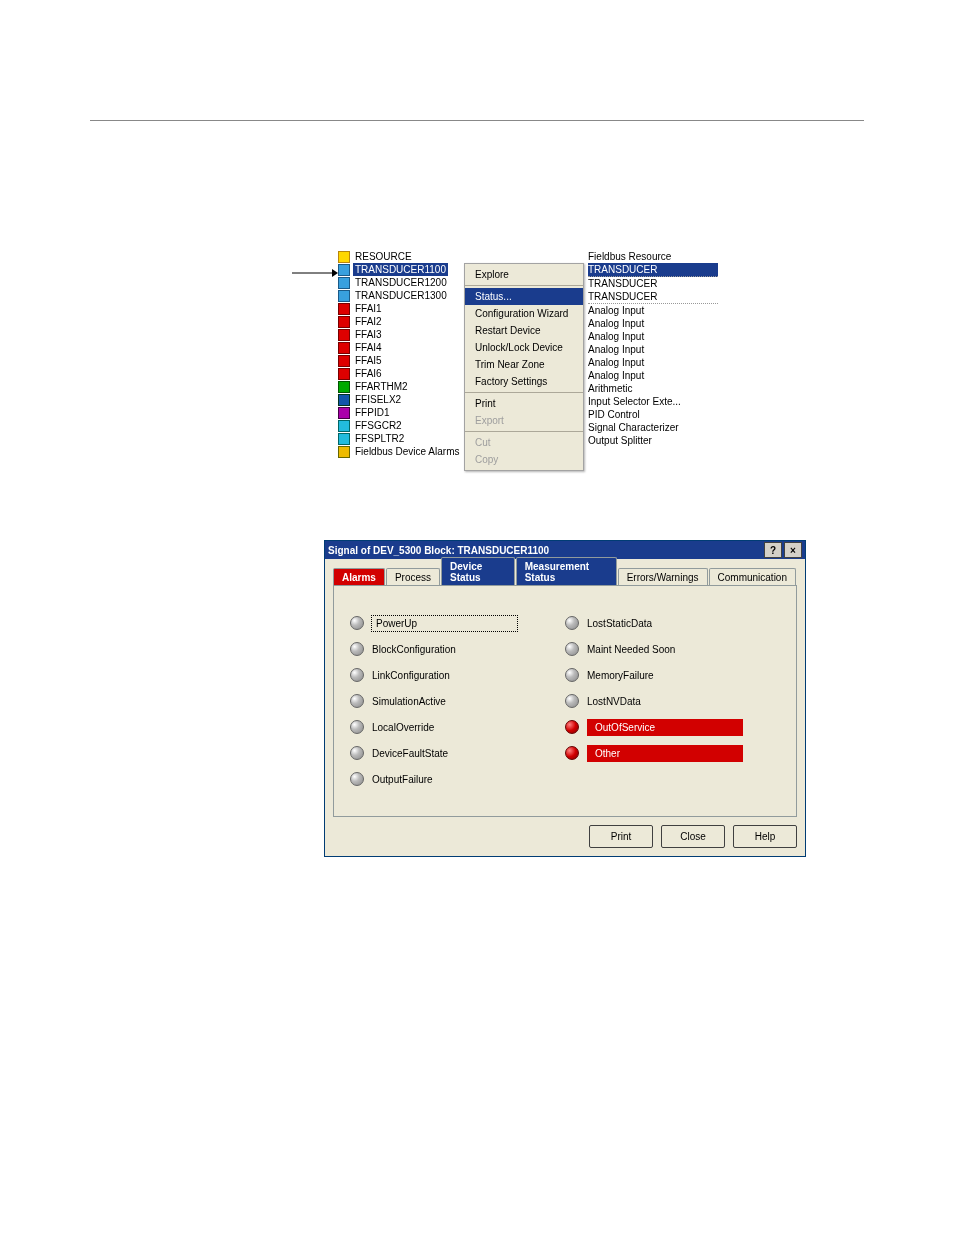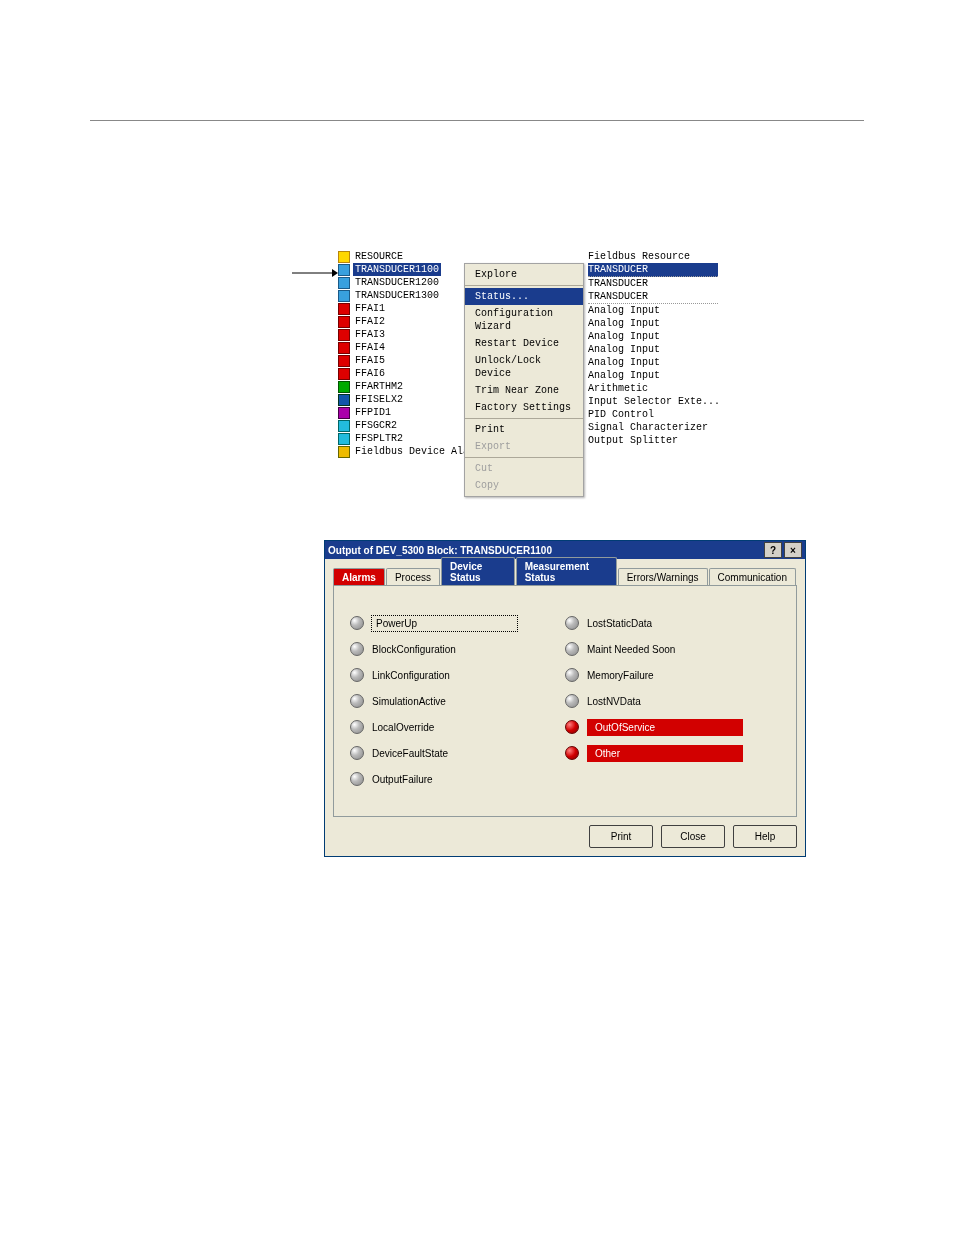--- a/index.html
+++ b/index.html
@@ -1,21 +1,21 @@
 <!DOCTYPE html>
 <html><head>
 <meta charset="utf-8">
 <style>
   html,body{margin:0;padding:0;background:#fff;font-family:Arial,Helvetica,sans-serif;font-size:11px;color:#000;width:954px;height:1235px;overflow:hidden}
   hr.rule{border:none;border-top:1px solid #888;margin:0}
   .page{position:relative;width:954px;height:1235px}
   .hr1{position:absolute;left:90px;top:120px;width:774px}
 
   
-  .fig1{position:absolute;left:338px;top:250px;width:380px;height:205px;background:#fff;font-family:Liberation Mono, monospace;font-size:10px}
+  .fig1{position:absolute;left:338px;top:250px;width:380px;height:205px;background:#fff;font-family:Liberation Sans, sans-serif;font-size:10px}
   .arrow{position:absolute;left:-46px;top:18px;width:46px;height:10px}
   .arrow svg{display:block}
   .tree{float:left;width:160px}
   .tree .row{display:flex;align-items:center;height:13px;line-height:13px}
   .tree .row.sel span.lbl{background:#1a3c8d;color:#fff}
   .icon{width:12px;height:12px;margin-right:3px;display:inline-block}
   .ic-folder{background:#ffd700;border:1px solid #b8860b;box-sizing:border-box}
   .ic-block{background:#38a0de;border:1px solid #1a5a88;box-sizing:border-box}
   .ic-func{background:#d00;border:1px solid #700;box-sizing:border-box}
   .ic-g{background:#0a0;border:1px solid #050;box-sizing:border-box}
@@ -174,21 +174,21 @@
         </div>
         <div class="sec">
           <div class="mi dis">Cut</div>
           <div class="mi dis">Copy</div>
         </div>
       </div>
 </div>
 
 <div class="fig2">
   <div class="tbar">
-    <span class="ttl">Output of DEV_5300 Block: TRANSDUCER1100</span>
+    <span class="ttl">Signal of DEV_5300 Block: TRANSDUCER1100</span>
     <div class="btns">
       <div class="btn">?</div>
       <div class="btn">×</div>
     </div>
   </div>
   <div class="tabs" id="tabs">
         <div class="tab hl">Alarms</div>
         <div class="tab ">Process</div>
         <div class="tab blue">Device Status</div>
         <div class="tab blue">Measurement Status</div>

